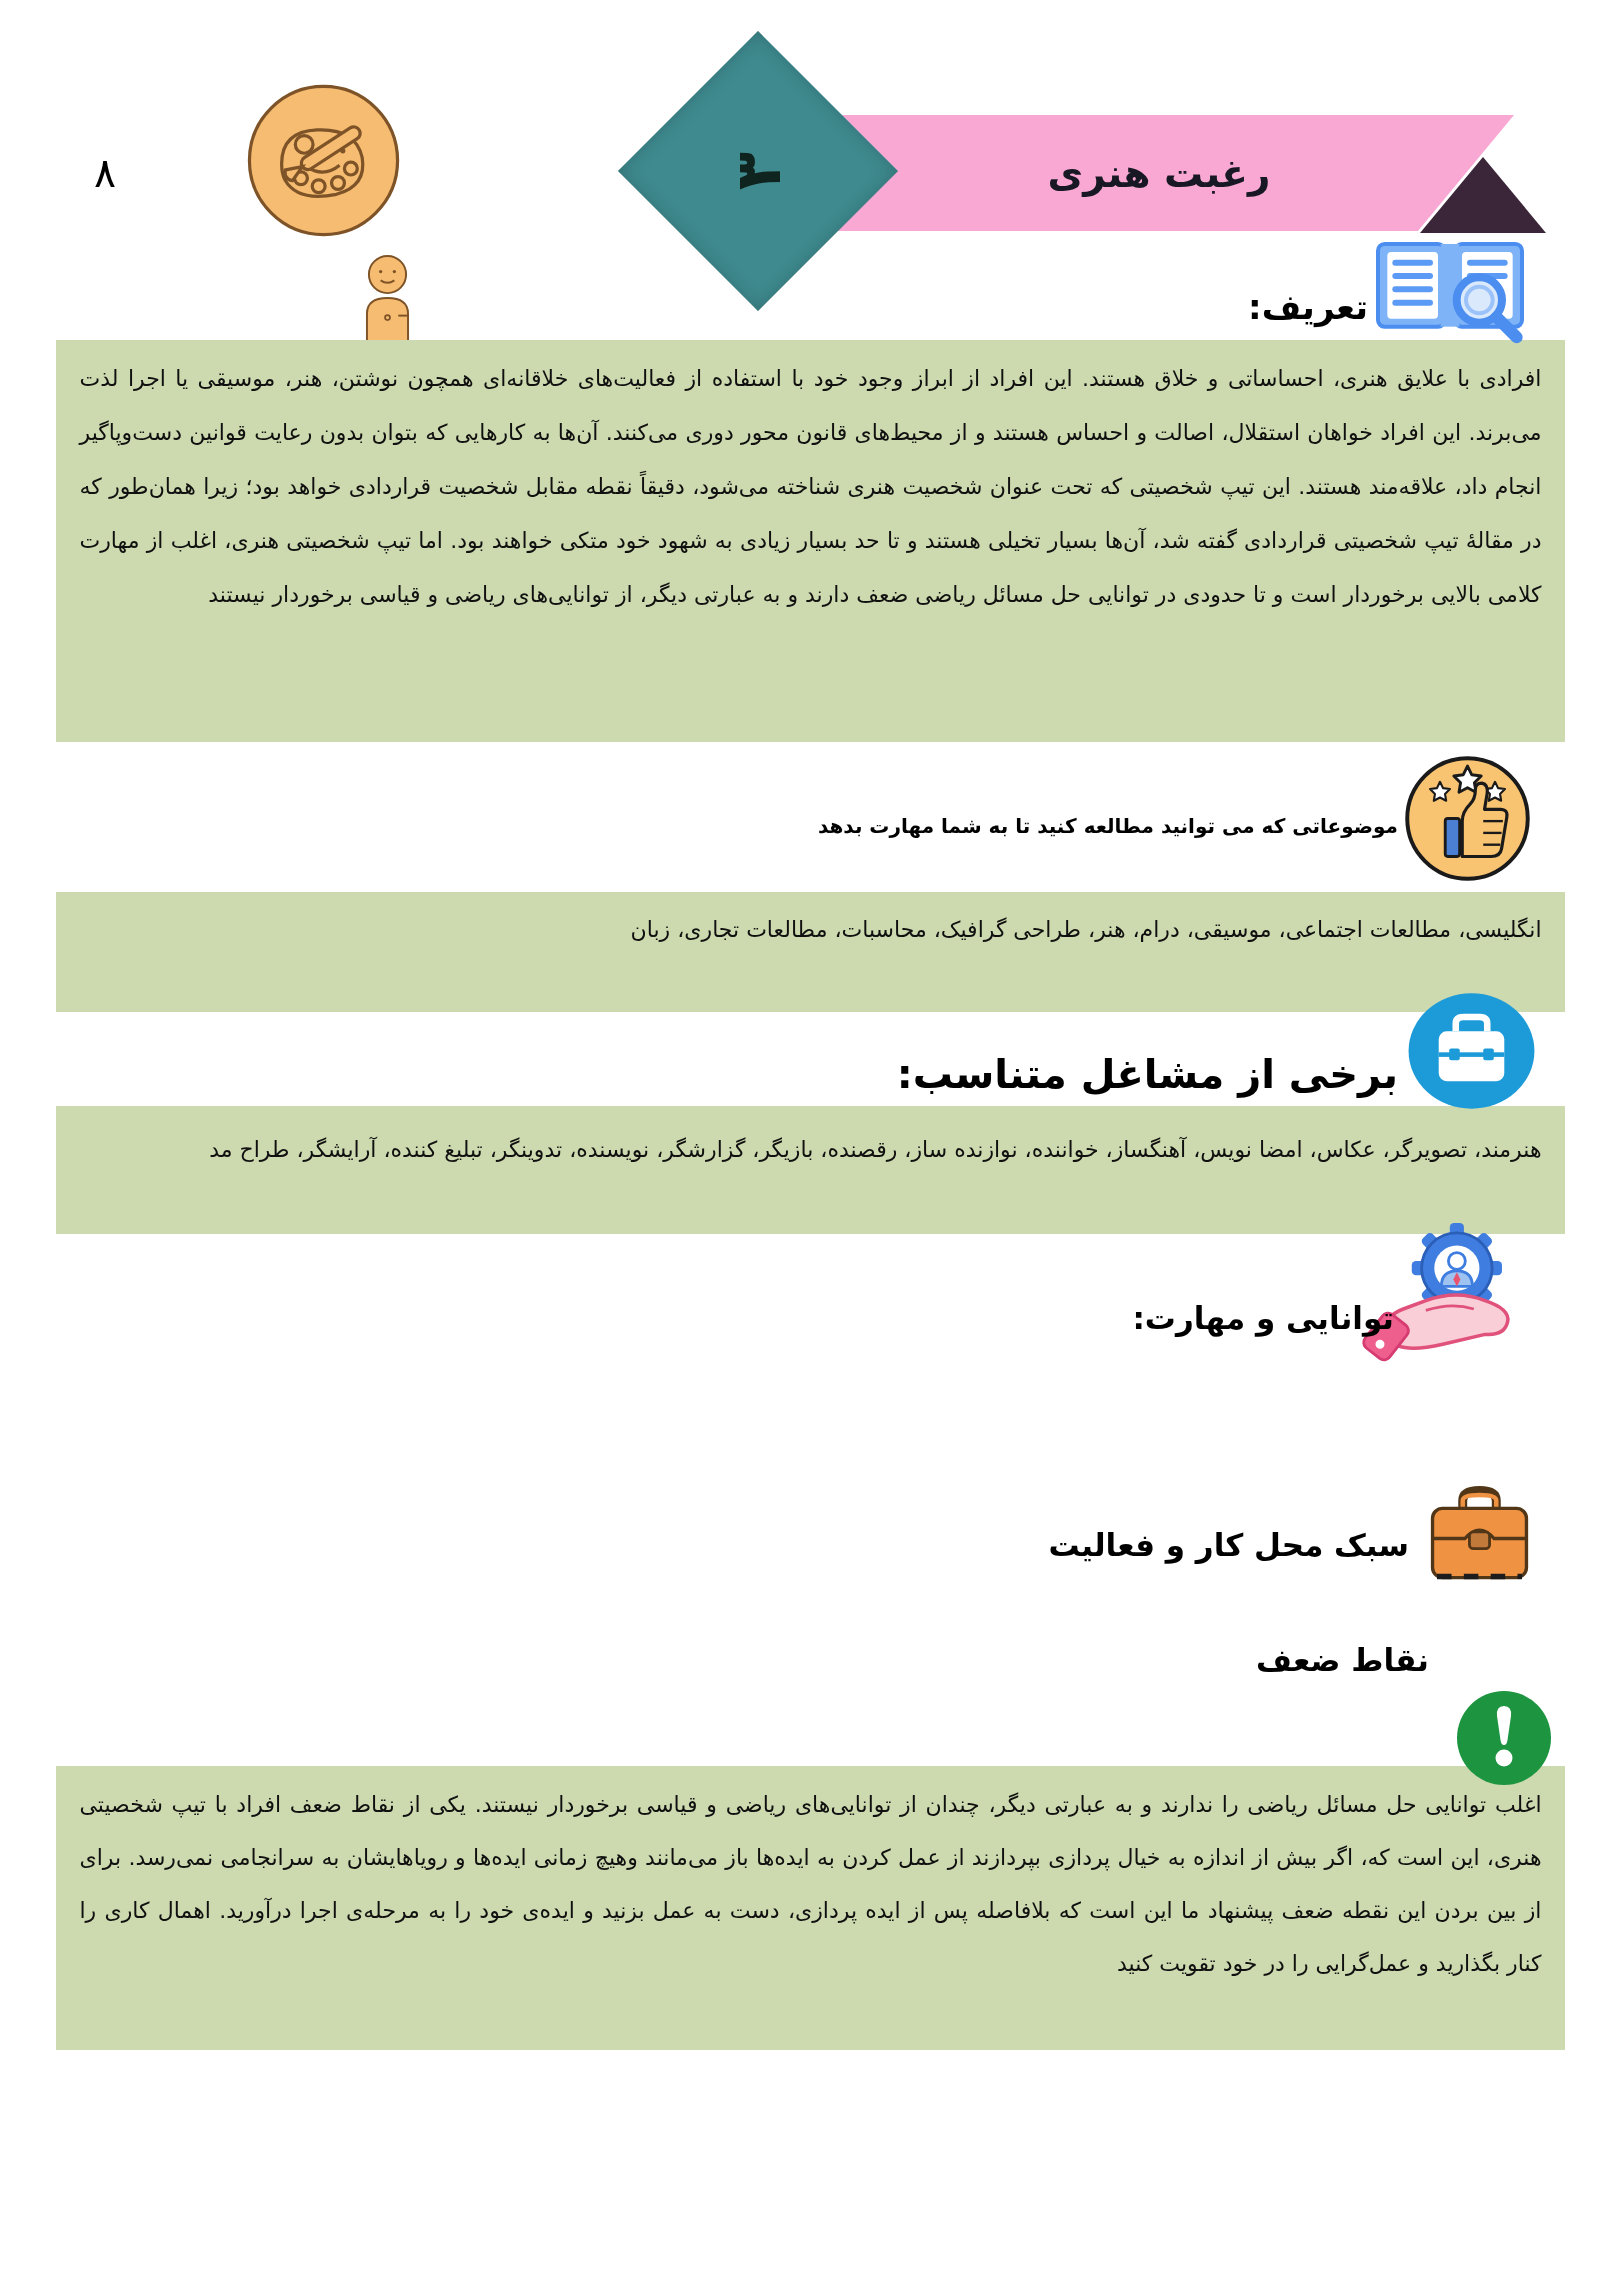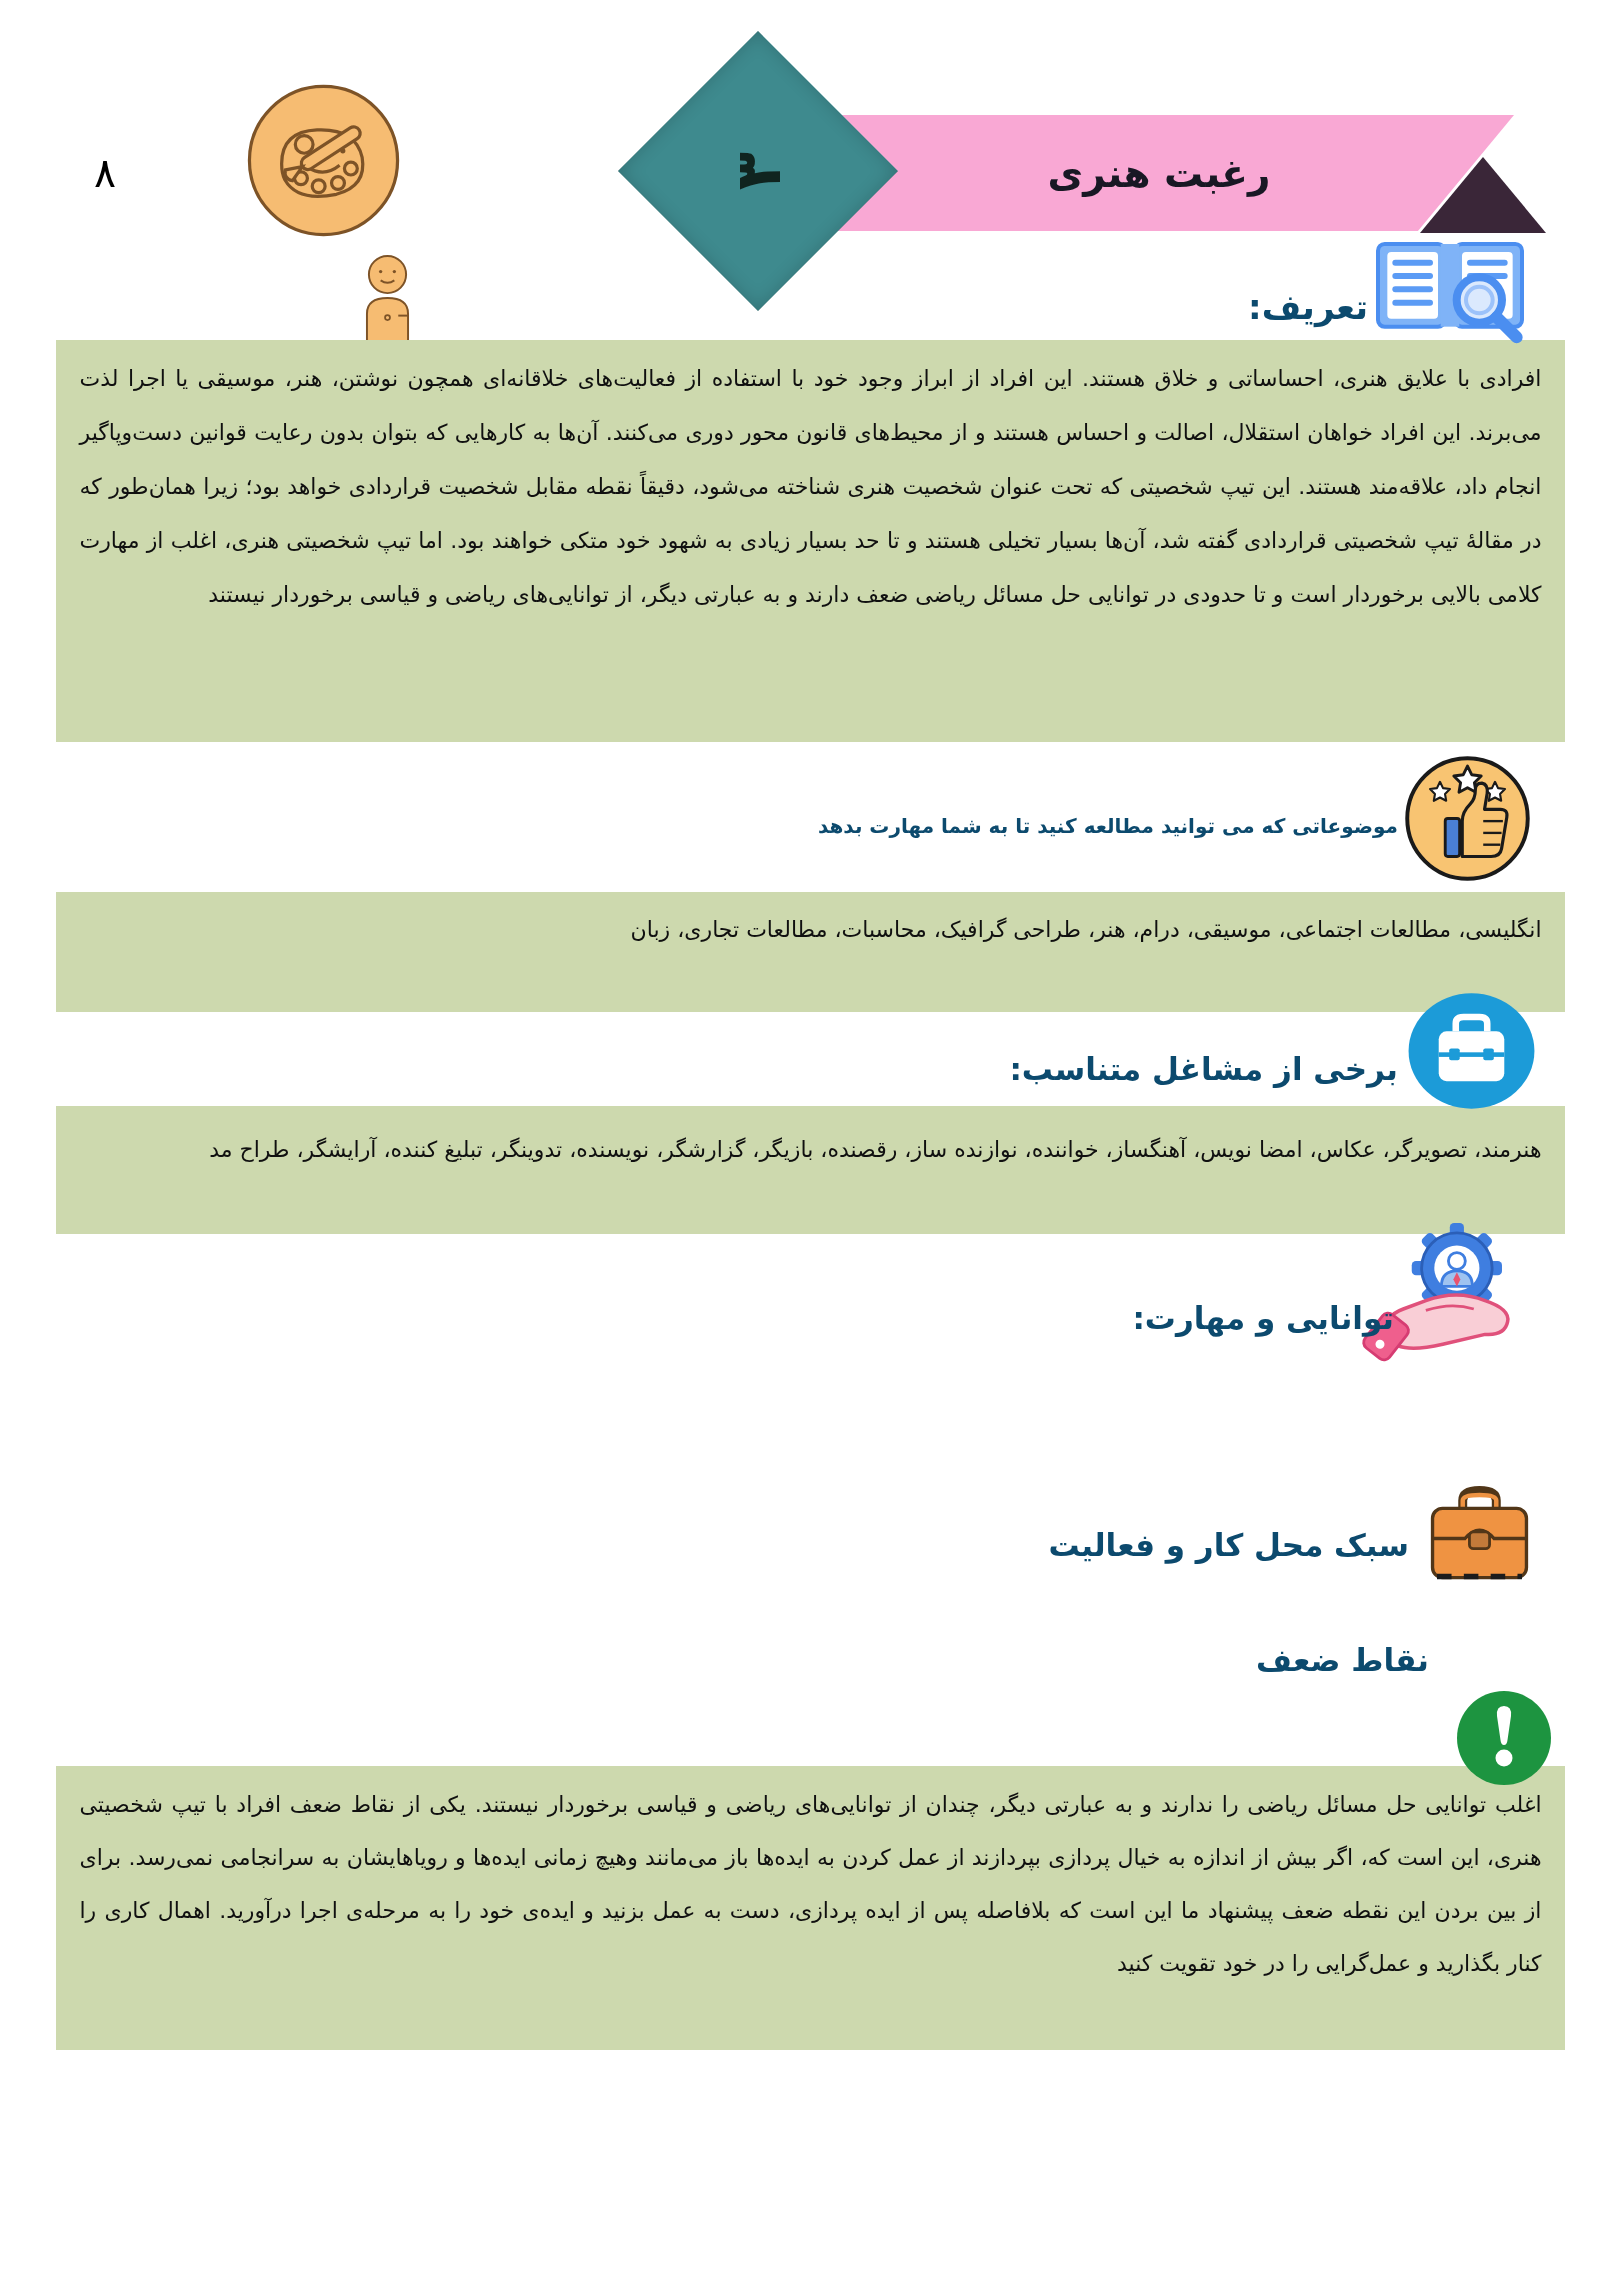--- a/index.html
+++ b/index.html
@@ -28,33 +28,33 @@
   .diamond-num{
     position:absolute;left:659px;top:72px;width:198px;height:198px;z-index:4;
     display:flex;align-items:center;justify-content:center;
     font-size:63px;font-weight:bold;color:#10241f;transform:rotate(-90deg);
   }
   
   .content-box{
     position:absolute;left:56px;width:1509px;background:#cdd9ae;box-sizing:border-box;
     padding:11.8px 23.5px;font-size:22px;text-align:justify;color:#101010;
   }
-  .section-title{position:absolute;font-weight:bold;color:#0c4a6e;white-space:nowrap;z-index:2;}
+  .section-title{position:absolute;font-weight:bold;color:#000000;white-space:nowrap;z-index:2;}
   .icon-wrap{position:absolute;z-index:2;}
   
   .icon-s1{right:83px;top:228px;width:176px;height:120px;}
   .title-s1{right:253px;top:287px;font-size:34px;}
   .box-s1{top:340px;height:402px;line-height:54px;}
   
   .icon-s2{right:88px;top:753px;width:131px;height:131px;}
   .title-s2{right:223px;top:814px;font-size:20px;}
   .box-s2{top:892px;height:120px;line-height:51px;}
   
   .icon-s3{right:82px;top:992px;width:135px;height:118px;}
-  .title-s3{right:223px;top:1051px;font-size:31px;}
+  .title-s3{right:223px;top:1051px;font-size:40px;}
   .box-s3{top:1106px;height:128px;line-height:63px;}
   
   .icon-s4{right:86px;top:1223px;width:176px;height:141px;}
   .title-s4{right:227px;top:1300px;font-size:31px;}
   .box-s4{top:1365px;height:105px;line-height:51px;}
   
   .icon-s5{right:80px;top:1472px;width:123px;height:133px;}
   .title-s5{right:212px;top:1527px;font-size:31px;}
   .box-s5{top:1575px;height:99px;line-height:51px;}
   

